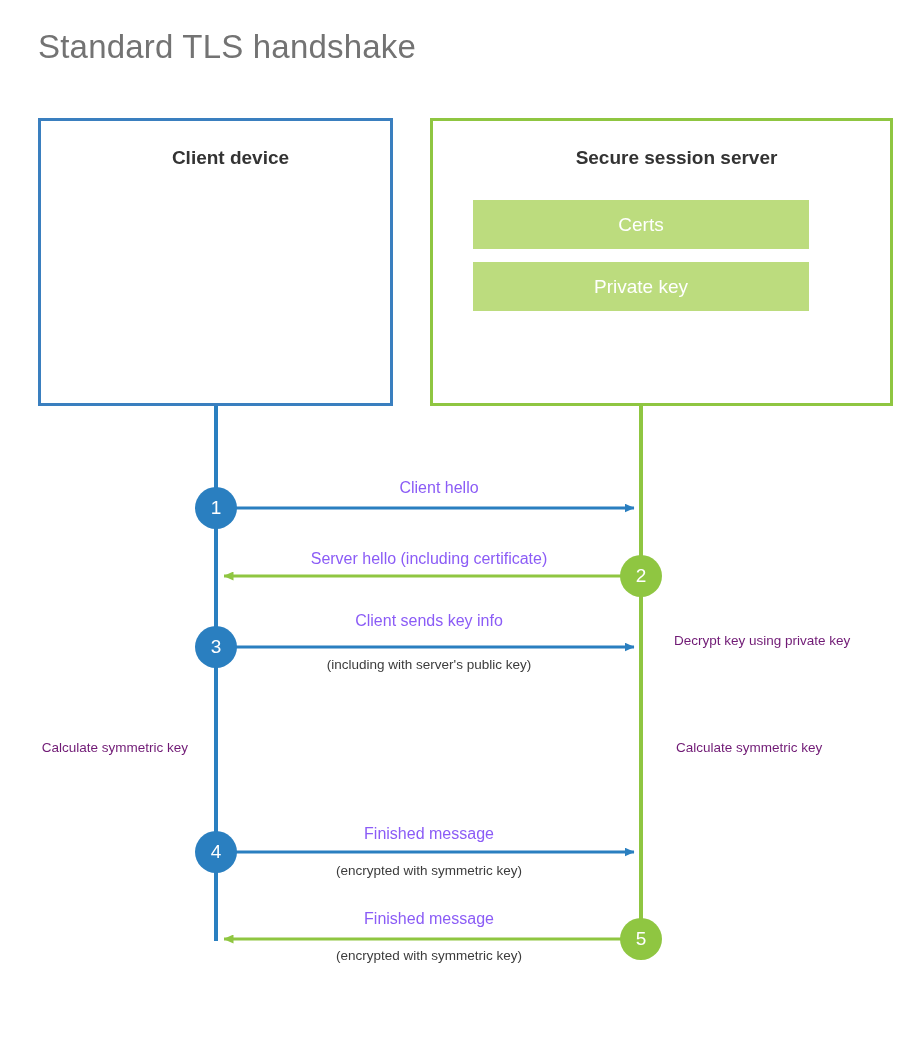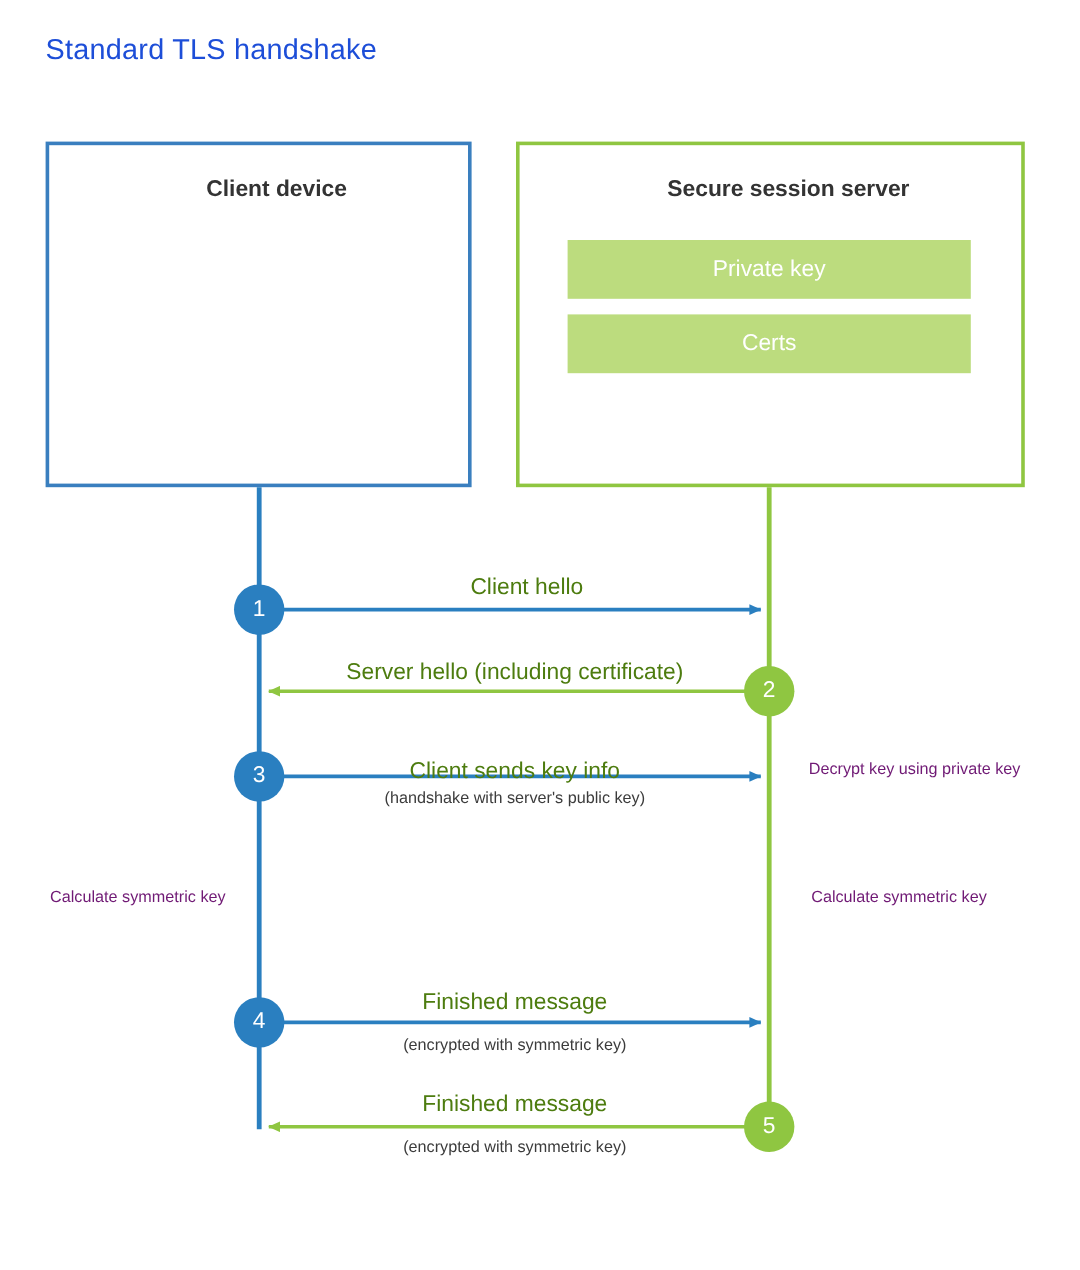--- a/index.html
+++ b/index.html
@@ -21,44 +21,44 @@
     top: 0;
     width: 900px;
     height: 1058px;
   }
 
   
   .page-title {
     position: absolute;
     left: 38px;
     top: 28px;
-    font-size: 24px;
+    font-size: 33px;
     font-weight: 400;
-    color: #1d4ed8;
+    color: #737373;
     letter-spacing: 0.2px;
     white-space: nowrap;
   }
 
   
   .party-box {
     position: absolute;
     background: #ffffff;
     box-sizing: border-box;
   }
   .party-box.client {
     left: 38px;
     top: 118px;
     width: 355px;
     height: 288px;
     border: 3px solid #3a7fbf;
   }
   .party-box.server {
     left: 430px;
     top: 118px;
-    width: 424px;
+    width: 463px;
     height: 288px;
     border: 3px solid #8fc641;
   }
   .party-title {
     position: absolute;
     left: 0;
     right: 0;
     top: 26px;
     text-align: center;
     font-size: 19px;
@@ -128,22 +128,22 @@
     color: #ffffff;
     font-size: 19px;
     font-weight: 500;
   }
   .step-circle.blue { background: #2a7fc0; }
   .step-circle.green { background: #8fc641; }
 
   
   .msg-label {
     position: absolute;
-    font-size: 19px;
-    color: #4d7c0f;
+    font-size: 16px;
+    color: #8b5cf6;
     white-space: nowrap;
     text-align: center;
   }
   .msg-sublabel {
     position: absolute;
     font-size: 13.5px;
     color: #3c3c3c;
     white-space: nowrap;
     text-align: center;
   }
@@ -165,22 +165,22 @@
 
   <div class="page-title">Standard TLS handshake</div>
 
   <div class="party-box client">
     <div class="party-title">Client device</div>
   </div>
 
   <div class="party-box server">
     <div class="party-title">Secure session server</div>
     <div class="server-bars">
+      <div class="server-bar">Certs</div>
       <div class="server-bar">Private key</div>
-      <div class="server-bar">Certs</div>
     </div>
   </div>
 
   <svg id="sequence-svg" viewBox="0 0 900 1058">
     <defs>
       <marker id="arrow-blue-right" markerWidth="10" markerHeight="9" refX="9.5" refY="4.5" orient="auto" markerUnits="userSpaceOnUse">
         <path d="M0,0 L10,4.5 L0,9 Z" fill="#2a7fc0"></path>
       </marker>
       <marker id="arrow-green-left" markerWidth="10" markerHeight="9" refX="9.5" refY="4.5" orient="auto" markerUnits="userSpaceOnUse">
         <path d="M0,0 L10,4.5 L0,9 Z" fill="#8fc641"></path>
@@ -205,22 +205,22 @@
   <div class="step-circle blue" style="left:195px; top:487px;">1</div>
   <div class="step-circle green" style="left:620px; top:555px;">2</div>
   <div class="step-circle blue" style="left:195px; top:626px;">3</div>
   <div class="step-circle blue" style="left:195px; top:831px;">4</div>
   <div class="step-circle green" style="left:620px; top:918px;">5</div>
 
   <div class="msg-label" style="left:229px; top:479px; width:420px;">Client hello</div>
 
   <div class="msg-label" style="left:219px; top:550px; width:420px;">Server hello (including certificate)</div>
 
-  <div class="msg-label" style="left:219px; top:632px; width:420px;text-align:center;">Client sends key info</div>
-  <div class="msg-sublabel" style="left:219px; top:657px; width:420px;">(handshake with server's public key)</div>
+  <div class="msg-label" style="left:219px; top:612px; width:420px;text-align:center;">Client sends key info</div>
+  <div class="msg-sublabel" style="left:219px; top:657px; width:420px;">(including with server's public key)</div>
 
   <div class="msg-label" style="left:219px; top:825px; width:420px;">Finished message</div>
   <div class="msg-sublabel" style="left:219px; top:863px; width:420px;">(encrypted with symmetric key)</div>
 
   <div class="msg-label" style="left:219px; top:910px; width:420px;">Finished message</div>
   <div class="msg-sublabel" style="left:219px; top:948px; width:420px;">(encrypted with symmetric key)</div>
 
   <div class="side-note left-align" style="left:674px; top:632px; width:180px;">Decrypt key using private key</div>
 
   <div class="side-note right-align" style="left:20px; top:739px; width:168px;">Calculate symmetric key</div>

